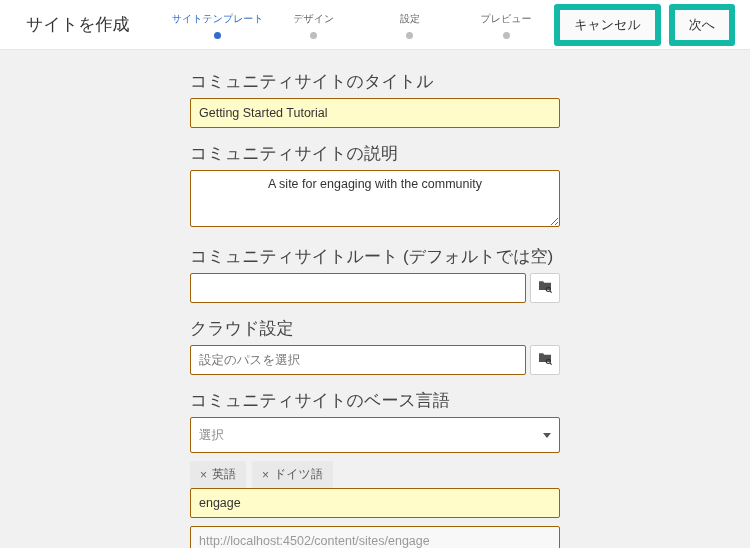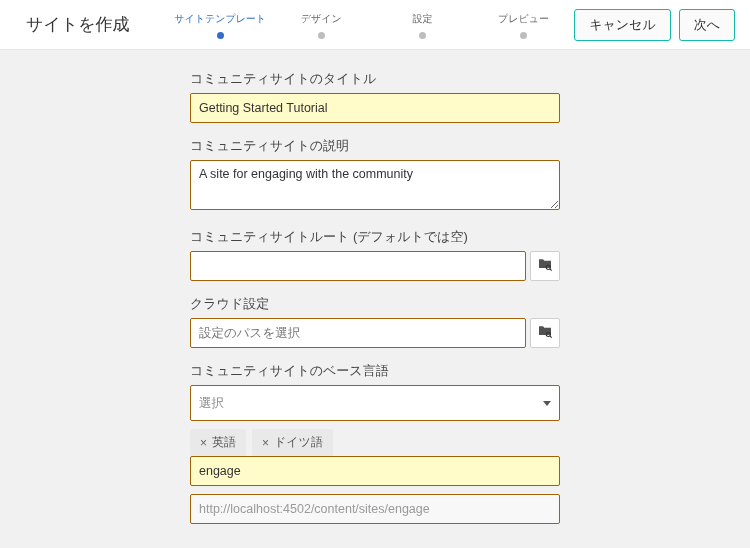--- a/index.html
+++ b/index.html
@@ -60,59 +60,59 @@
     position: absolute;
     left: 50%;
     bottom: 4px;
     width: 100%;
     border-top: 1.5px dashed #bdbdbd;
     z-index: -1;
   }
   .step:last-child .rail { display: none; }
   .hdr-buttons { display: flex; gap: 8px; }
   .btn {
-    border: 1px solid #14b8a6;
+    border: 6px solid #14b8a6;
     background: #fafafa;
     padding: 6px 14px;
     font-size: 13px;
     border-radius: 3px;
     cursor: pointer;
     color: #333;
   }
 
   
   .body-area {
     background: #f1f1f1;
     height: calc(548px - 50px);
     overflow-y: auto;
     padding: 20px 0 30px;
   }
   .form-col {
     width: 370px;
     margin: 0 auto;
   }
   .field-label {
-    font-size: 13px;
+    font-size: 17px;
     color: #444;
     margin: 14px 0 5px;
   }
   .field-label.first { margin-top: 0; }
 
   .input, .textarea, .select, .readonly {
     width: 100%;
     border: 1px solid #a16207;
     border-radius: 2px;
     font-size: 12.5px;
     padding: 6px 8px;
     background: #fff;
     font-family: inherit;
     color: #333;
   }
   .input { height: 30px; }
-  .textarea { height: 50px; resize: both; }
+  .textarea { height: 57px; resize: both; text-align: center; }
   .readonly {
     background: #f8f8f8;
     color: #9a9a9a;
     height: 30px;
     display: flex; align-items: center;
     cursor: default;
   }
   .highlight { background: #fffcc9 !important; }
 
   .select {

